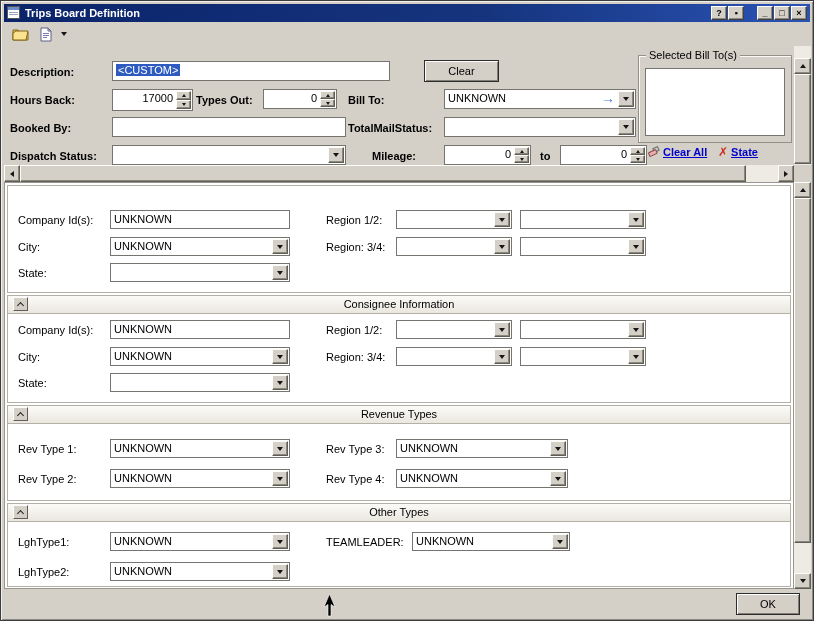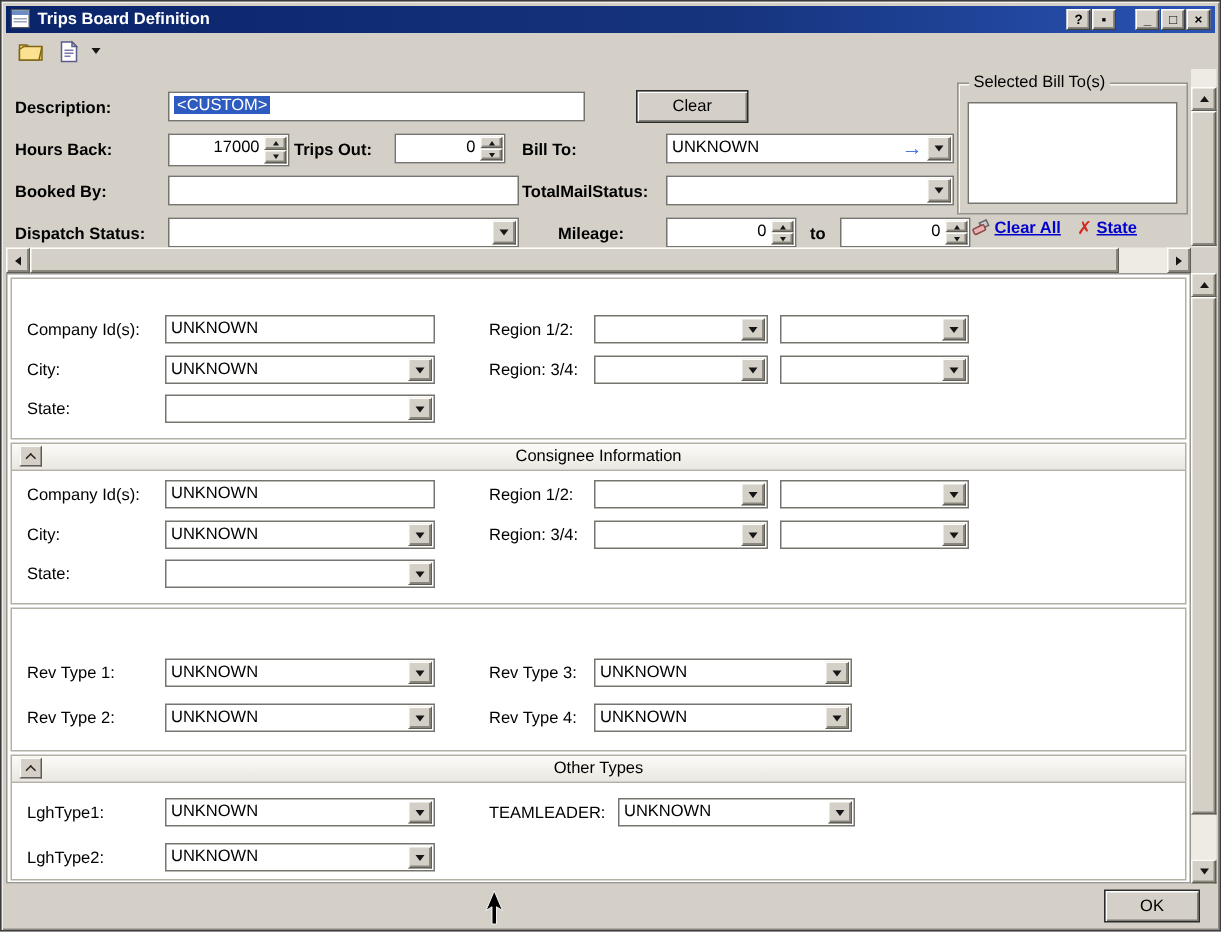--- a/index.html
+++ b/index.html
@@ -137,21 +137,21 @@
       <span class="spin-btns">
         <span class="spin-b">
             <i class="tri t-up xs"></i>
           </span>
         <span class="spin-b">
             <i class="tri t-down xs"></i>
           </span>
       </span>
     </div>
 
-    <span class="lbl" style="left:192px;top:47px;">Trips Out:</span>
+    <span class="lbl" style="left:192px;top:47px;">Types Out:</span>
     <div class="tbox" style="left:259px;top:43px;width:74px;height:20px;">
       <span class="spin-val">0</span>
       <span class="spin-btns">
         <span class="spin-b">
             <i class="tri t-up xs"></i>
           </span>
         <span class="spin-b">
             <i class="tri t-down xs"></i>
           </span>
       </span>
@@ -339,20 +339,26 @@
       <span class="slbl" style="left:10px;top:80px;">State:</span>
       <div class="tbox" style="left:102px;top:77px;width:180px;height:19px;">
         <span class="combo-val"></span>
         <span class="dd-btn">
             <i class="tri t-down"></i>
           </span>
       </div>
     </div>
 
     <div class="section" style="top:222px;height:96px;">
+      <div class="sec-head">
+        <span class="collapse-btn">
+            <i class="chev"></i>
+          </span>
+        <span>Revenue Types</span>
+      </div>
       <span class="slbl" style="left:10px;top:36px;">Rev Type 1:</span>
       <div class="tbox" style="left:102px;top:33px;width:180px;height:19px;">
         <span class="combo-val">UNKNOWN</span>
         <span class="dd-btn">
             <i class="tri t-down"></i>
           </span>
       </div>
       <span class="slbl" style="left:318px;top:36px;">Rev Type 3:</span>
       <div class="tbox" style="left:388px;top:33px;width:172px;height:19px;">
         <span class="combo-val">UNKNOWN</span>

